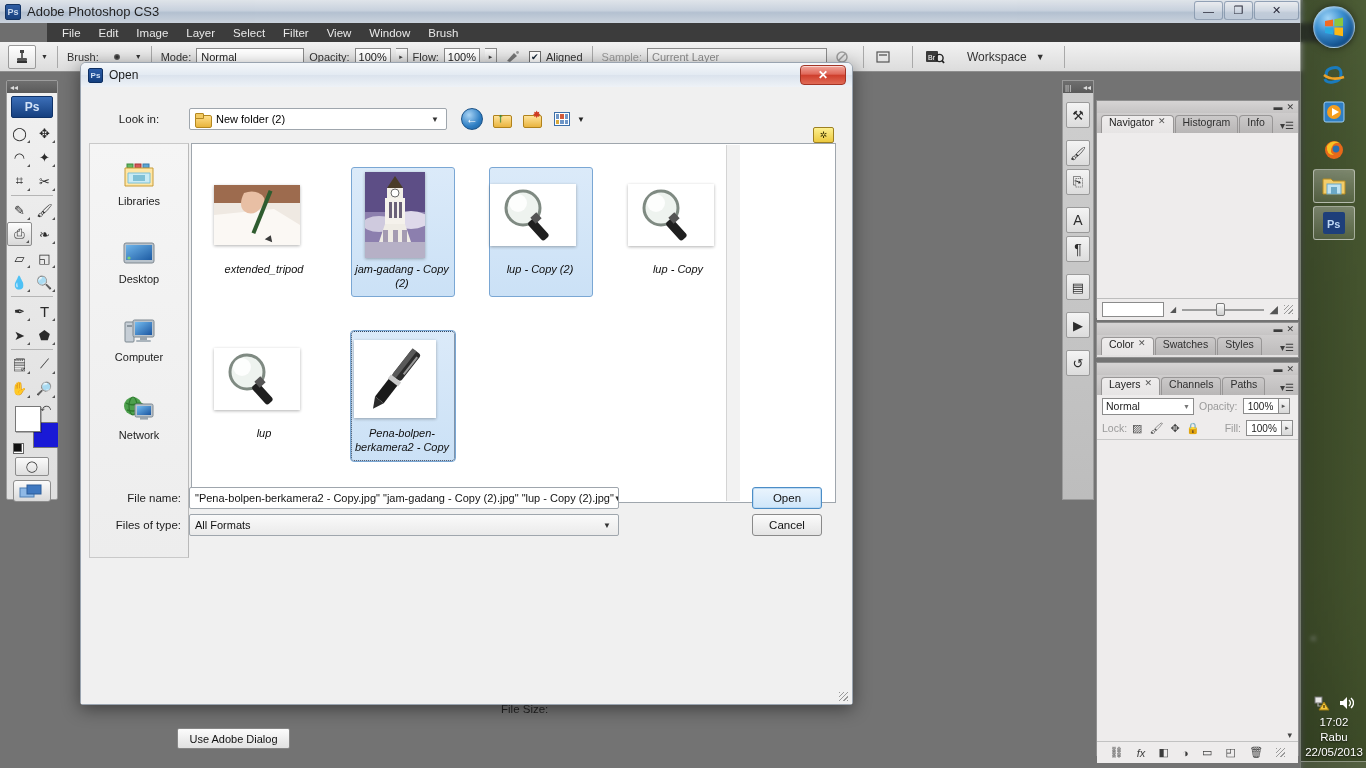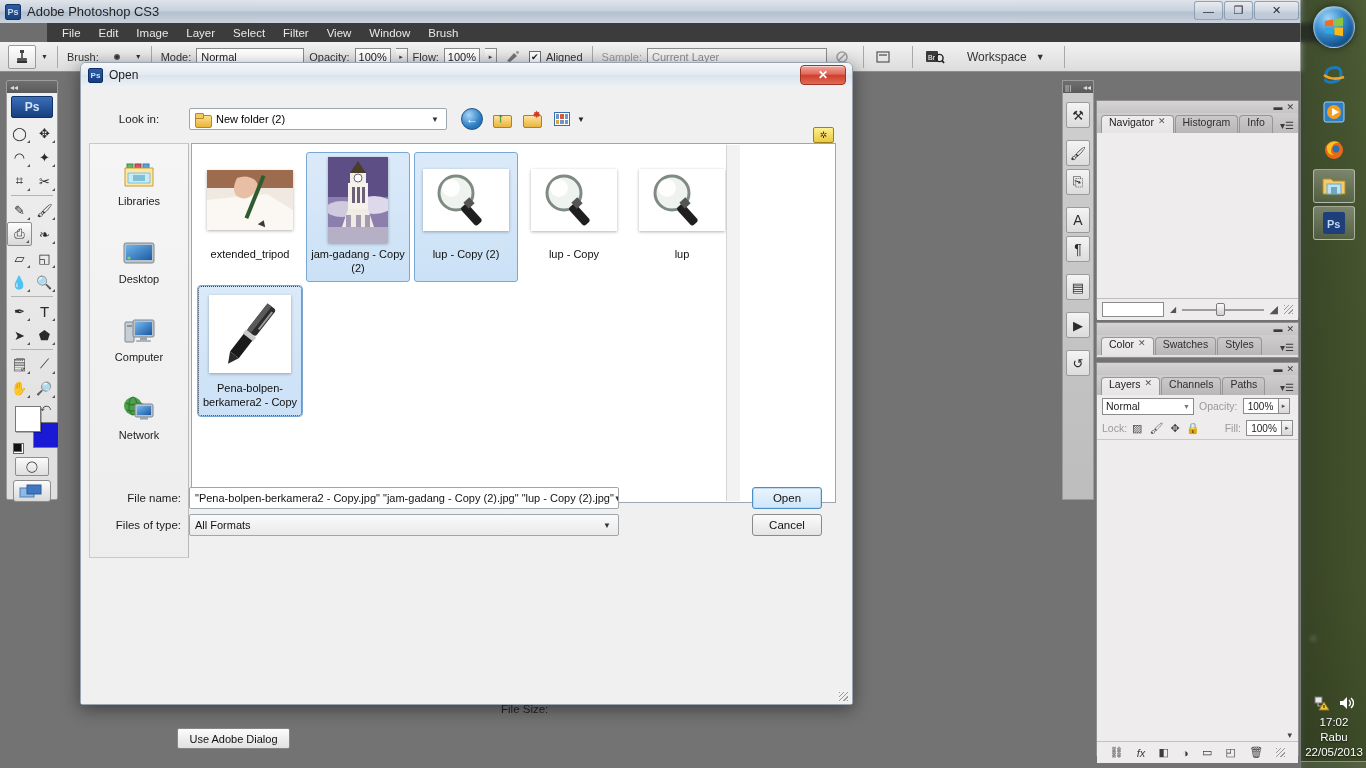--- a/index.html
+++ b/index.html
@@ -276,23 +276,23 @@
   .place .plabel{font-size:11px;color:#1d1d1d;}
   .pico{width:36px;height:32px;position:relative;}
 
   
   #filelist{
     position:absolute; left:110px; top:56px; width:645px; height:360px;
     background:#fff; border:1px solid #9fa6ad;
     padding:6px 4px; display:flex; flex-wrap:wrap; align-content:flex-start; gap:0px;
   }
   .fitem{
-    width:104px; height:130px; margin:2px;
-    display:flex;flex-direction:column;align-items:center; padding-top:4px;
-    border:1px solid transparent; border-radius:3px;
+    width:104px; height:130px; margin:17px;
+    display:flex;flex-direction:column;padding-top:4px;
+    border:1px solid transparent; border-radius:3px;font-style:italic;
   }
   .fitem.selected{ background:linear-gradient(180deg,#dbeaf9,#cbe1f6);
     border:1px solid #7aa7d4;}
   .fitem.focused{ background:linear-gradient(180deg,#dbeaf9,#cbe1f6);
     border:1px dotted #33445c; outline:1px solid #7aa7d4;}
   .fthumb{ width:86px; height:86px; display:flex;align-items:center;justify-content:center;}
   .fthumb .shot{ box-shadow:0 1px 3px rgba(0,0,0,.3); background:#fff;}
   .fname{ font-size:11px; color:#101010; text-align:center; line-height:14px; width:100px; word-wrap:break-word; margin-top:4px;}
   #filelist-scroll{ position:absolute; right:112px; top:58px; width:14px; height:356px; background:#f2f2f2; border-left:1px solid #d4d4d4;}
 

